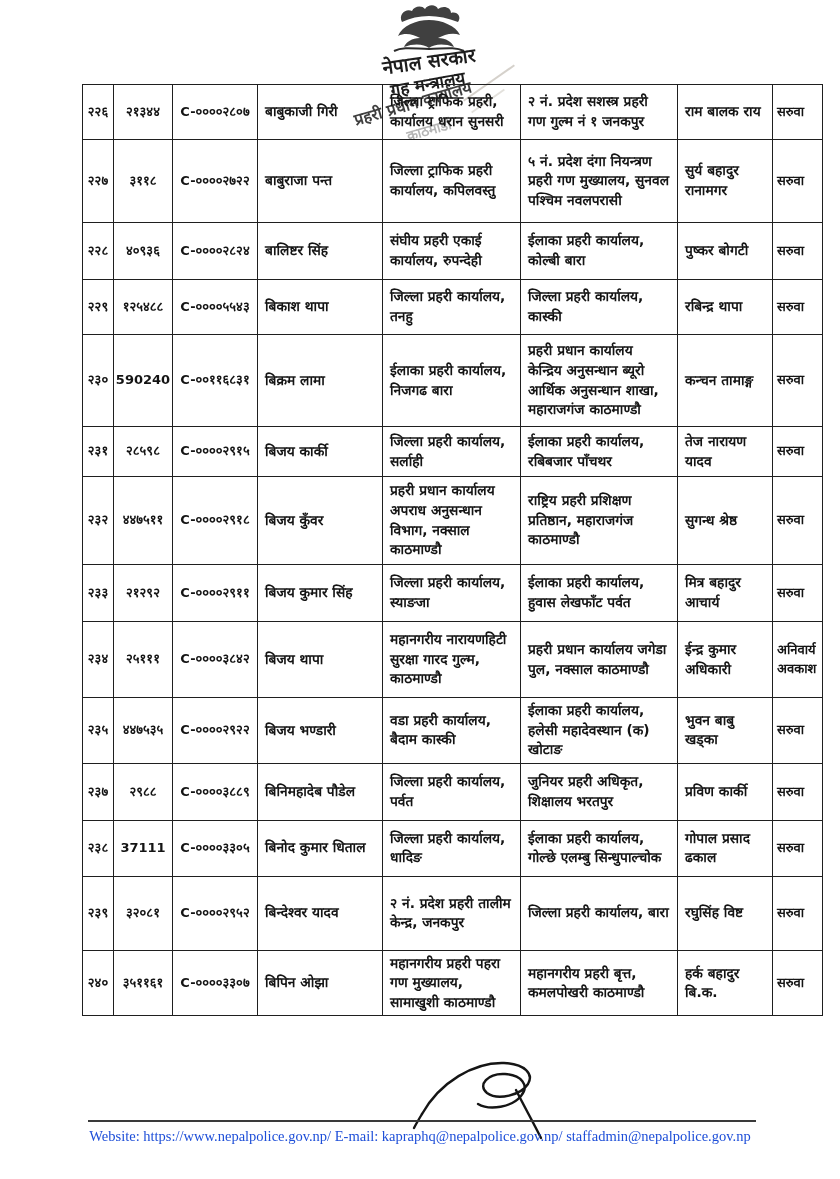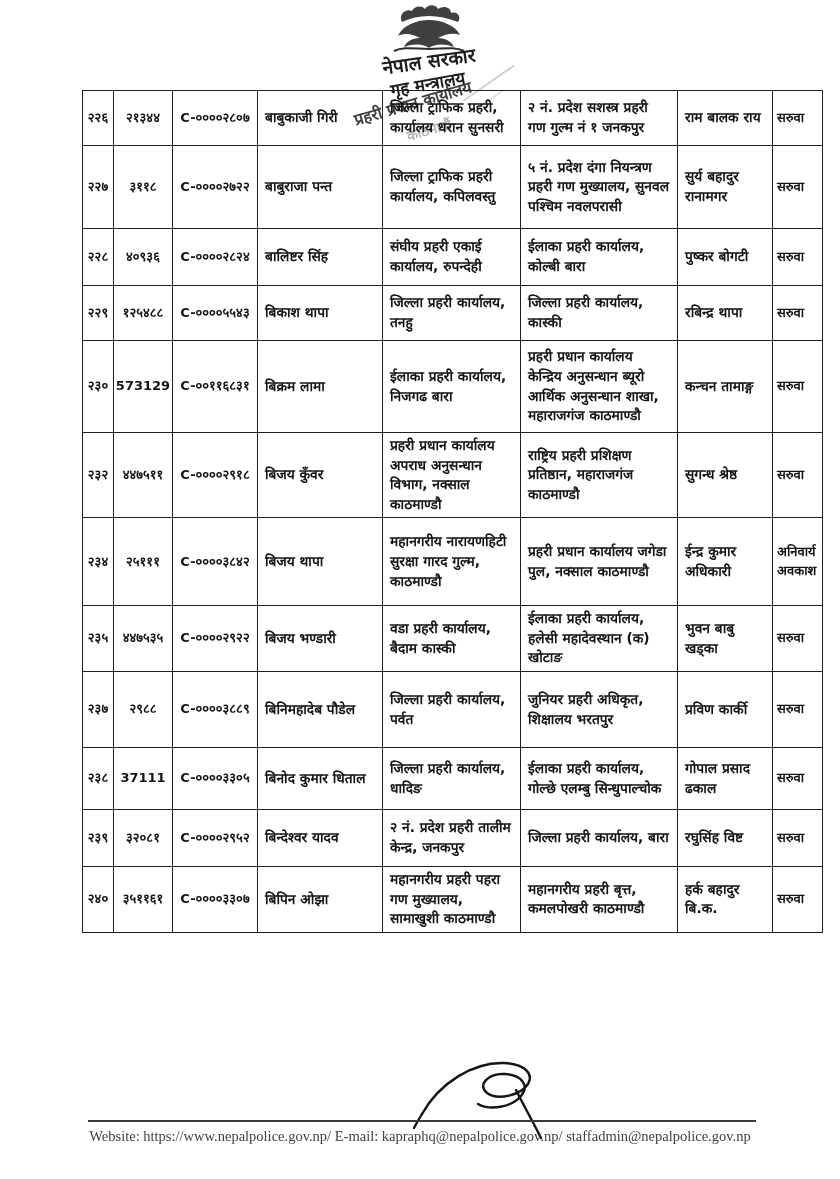--- a/index.html
+++ b/index.html
@@ -16,21 +16,21 @@
   .lh1 { left:42px; top:48px;  font-size:19px; transform:rotate(-8deg); }
   .lh2 { left:50px; top:72px;  font-size:17px; transform:rotate(-10deg); }
   .lh3 { left:12px; top:92px;  font-size:16px; transform:rotate(-16deg); opacity:.85; }
   .lh4 { left:66px; top:120px; font-size:14px; transform:rotate(-16deg); opacity:.32; }
   .smudge { position:absolute; background:#b9b3a8; height:2px; opacity:.6; }
   .smudge.s1 { left:118px; top:82px; width:62px; transform:rotate(-35deg); }
   .smudge.s2 { left:128px; top:100px; width:40px; transform:rotate(-35deg); opacity:.4; }
 
   
   #transfer-table {
-    position:absolute; left:82px; top:90px; width:740px;
+    position:absolute; left:82px; top:84px; width:740px;
     border-collapse:collapse; table-layout:fixed;
     font-size:13.8px; font-weight:600; line-height:1.42;
   }
   #transfer-table td {
     border:1.6px solid #1f1f1f; padding:3px 7px; vertical-align:middle;
     overflow:hidden; word-wrap:break-word;
   }
   .c-sn, .c-num { text-align:center; padding:2px 1px !important; font-size:13px; }
   .c-reg { text-align:center; padding:2px 2px !important; font-size:13px; font-weight:600; }
   .c-remarks { padding:3px 4px !important; font-size:13px; }
@@ -51,21 +51,21 @@
   #transfer-table tbody tr:nth-child(15) { height:70px; }
 
   
   .signature { position:absolute; left:412px; top:1056px; }
   .footer-rule {
     position:absolute; left:88px; top:1120px; width:668px; height:0;
     border-top:2.2px solid #3a3a3a;
   }
   .footer-text {
     position:absolute; left:0; top:1128px; width:840px; text-align:center;
-    font-family:"Liberation Serif", serif; font-size:14.5px; color:#404040;
+    font-family:"Liberation Serif", serif; font-size:14.5px; color:#1d4ed8;
   }
 </style>
 </head>
 <body>
 
 <div class="page">
 
   <div class="letterhead">
     <svg class="emblem" width="82" height="52" viewBox="0 0 82 52" aria-hidden="true">
       <g fill="#262626" fill-opacity="0.88">
@@ -133,41 +133,61 @@
       <td class="c-reg">C-००००५५४३</td>
       <td class="c-name">बिकाश थापा</td>
       <td class="c-from">जिल्ला प्रहरी कार्यालय, तनहु</td>
       <td class="c-to">जिल्ला प्रहरी कार्यालय, कास्की</td>
       <td class="c-rec">रबिन्द्र थापा</td>
       <td class="c-remarks">सरुवा</td>
     </tr>
 
     <tr>
       <td class="c-sn">२३०</td>
-      <td class="c-num">573129</td>
+      <td class="c-num">590240</td>
       <td class="c-reg">C-००११६८३१</td>
       <td class="c-name">बिक्रम लामा</td>
       <td class="c-from">ईलाका प्रहरी कार्यालय, निजगढ बारा</td>
       <td class="c-to">प्रहरी प्रधान कार्यालय केन्द्रिय अनुसन्धान ब्यूरो आर्थिक अनुसन्धान शाखा, महाराजगंज काठमाण्डौ</td>
       <td class="c-rec">कन्चन तामाङ्ग</td>
       <td class="c-remarks">सरुवा</td>
     </tr>
 
+    <tr>
+      <td class="c-sn">२३१</td>
+      <td class="c-num">२८५९८</td>
+      <td class="c-reg">C-००००२९१५</td>
+      <td class="c-name">बिजय कार्की</td>
+      <td class="c-from">जिल्ला प्रहरी कार्यालय, सर्लाही</td>
+      <td class="c-to">ईलाका प्रहरी कार्यालय, रबिबजार पाँचथर</td>
+      <td class="c-rec">तेज नारायण यादव</td>
+      <td class="c-remarks">सरुवा</td>
+    </tr>
 
     <tr>
       <td class="c-sn">२३२</td>
       <td class="c-num">४४७५११</td>
       <td class="c-reg">C-००००२९१८</td>
       <td class="c-name">बिजय कुँवर</td>
       <td class="c-from">प्रहरी प्रधान कार्यालय अपराध अनुसन्धान विभाग, नक्साल काठमाण्डौ</td>
       <td class="c-to">राष्ट्रिय प्रहरी प्रशिक्षण प्रतिष्ठान, महाराजगंज काठमाण्डौ</td>
       <td class="c-rec">सुगन्ध श्रेष्ठ</td>
       <td class="c-remarks">सरुवा</td>
     </tr>
 
+    <tr>
+      <td class="c-sn">२३३</td>
+      <td class="c-num">२१२९२</td>
+      <td class="c-reg">C-००००२९११</td>
+      <td class="c-name">बिजय कुमार सिंह</td>
+      <td class="c-from">जिल्ला प्रहरी कार्यालय, स्याङजा</td>
+      <td class="c-to">ईलाका प्रहरी कार्यालय, हुवास लेखफाँट पर्वत</td>
+      <td class="c-rec">मित्र बहादुर आचार्य</td>
+      <td class="c-remarks">सरुवा</td>
+    </tr>
 
     <tr>
       <td class="c-sn">२३४</td>
       <td class="c-num">२५१११</td>
       <td class="c-reg">C-००००३८४२</td>
       <td class="c-name">बिजय थापा</td>
       <td class="c-from">महानगरीय नारायणहिटी सुरक्षा गारद गुल्म, काठमाण्डौ</td>
       <td class="c-to">प्रहरी प्रधान कार्यालय जगेडा पुल, नक्साल काठमाण्डौ</td>
       <td class="c-rec">ईन्द्र कुमार अधिकारी</td>
       <td class="c-remarks">अनिवार्य अवकाश</td>

